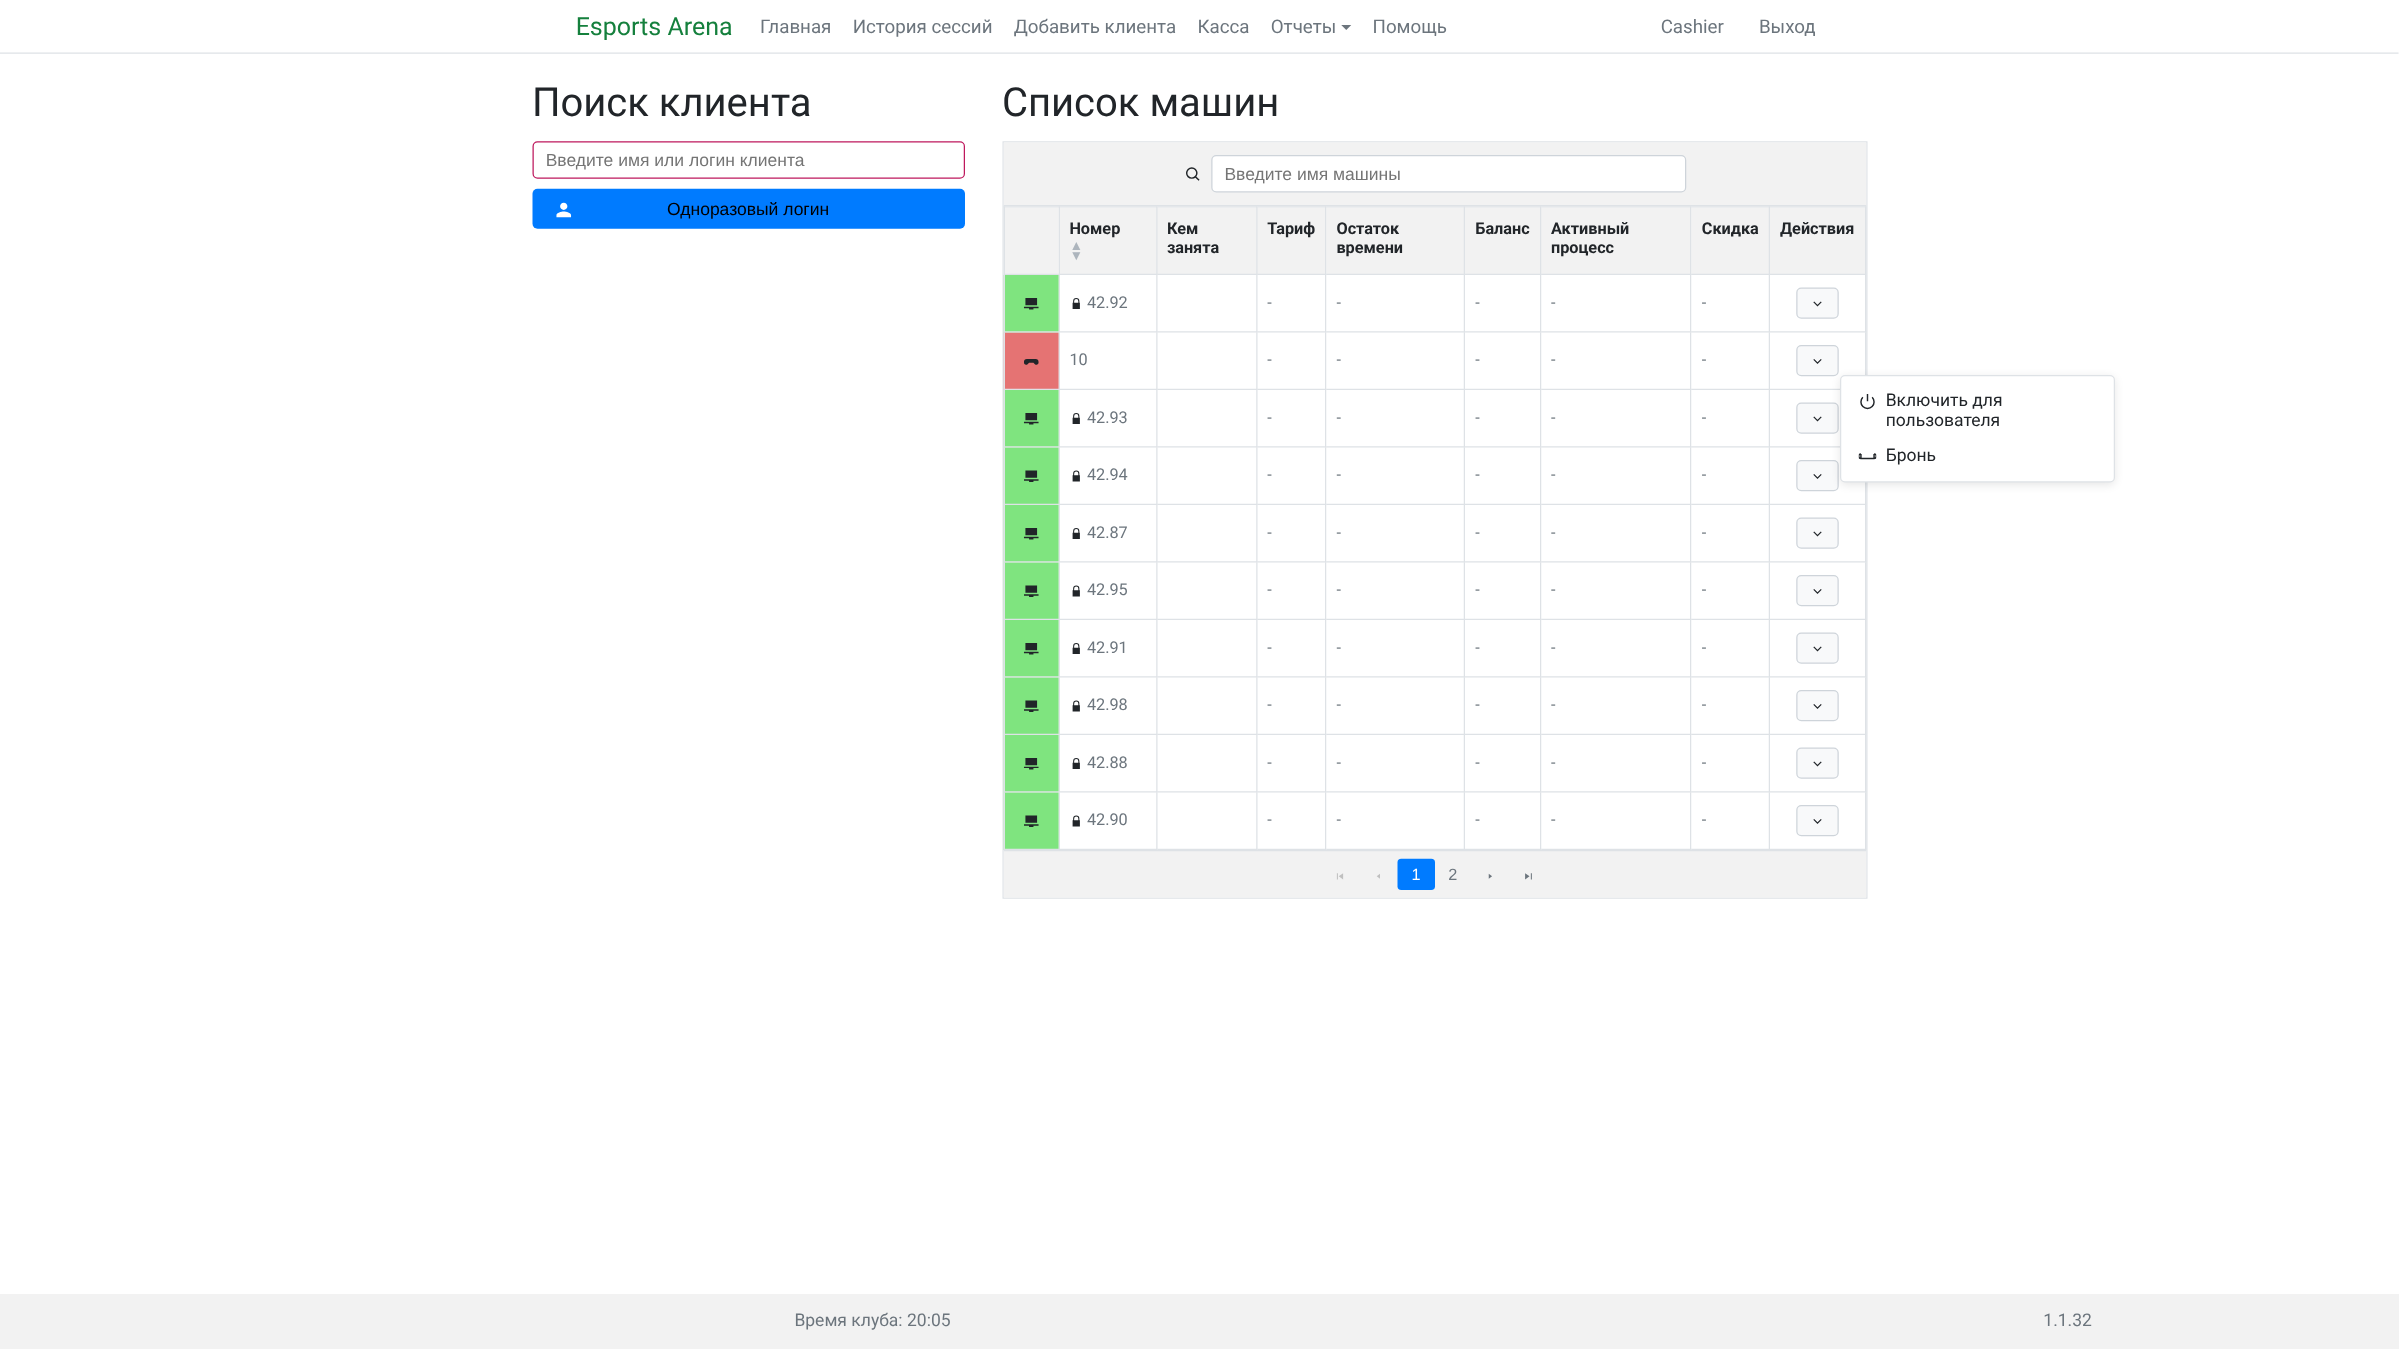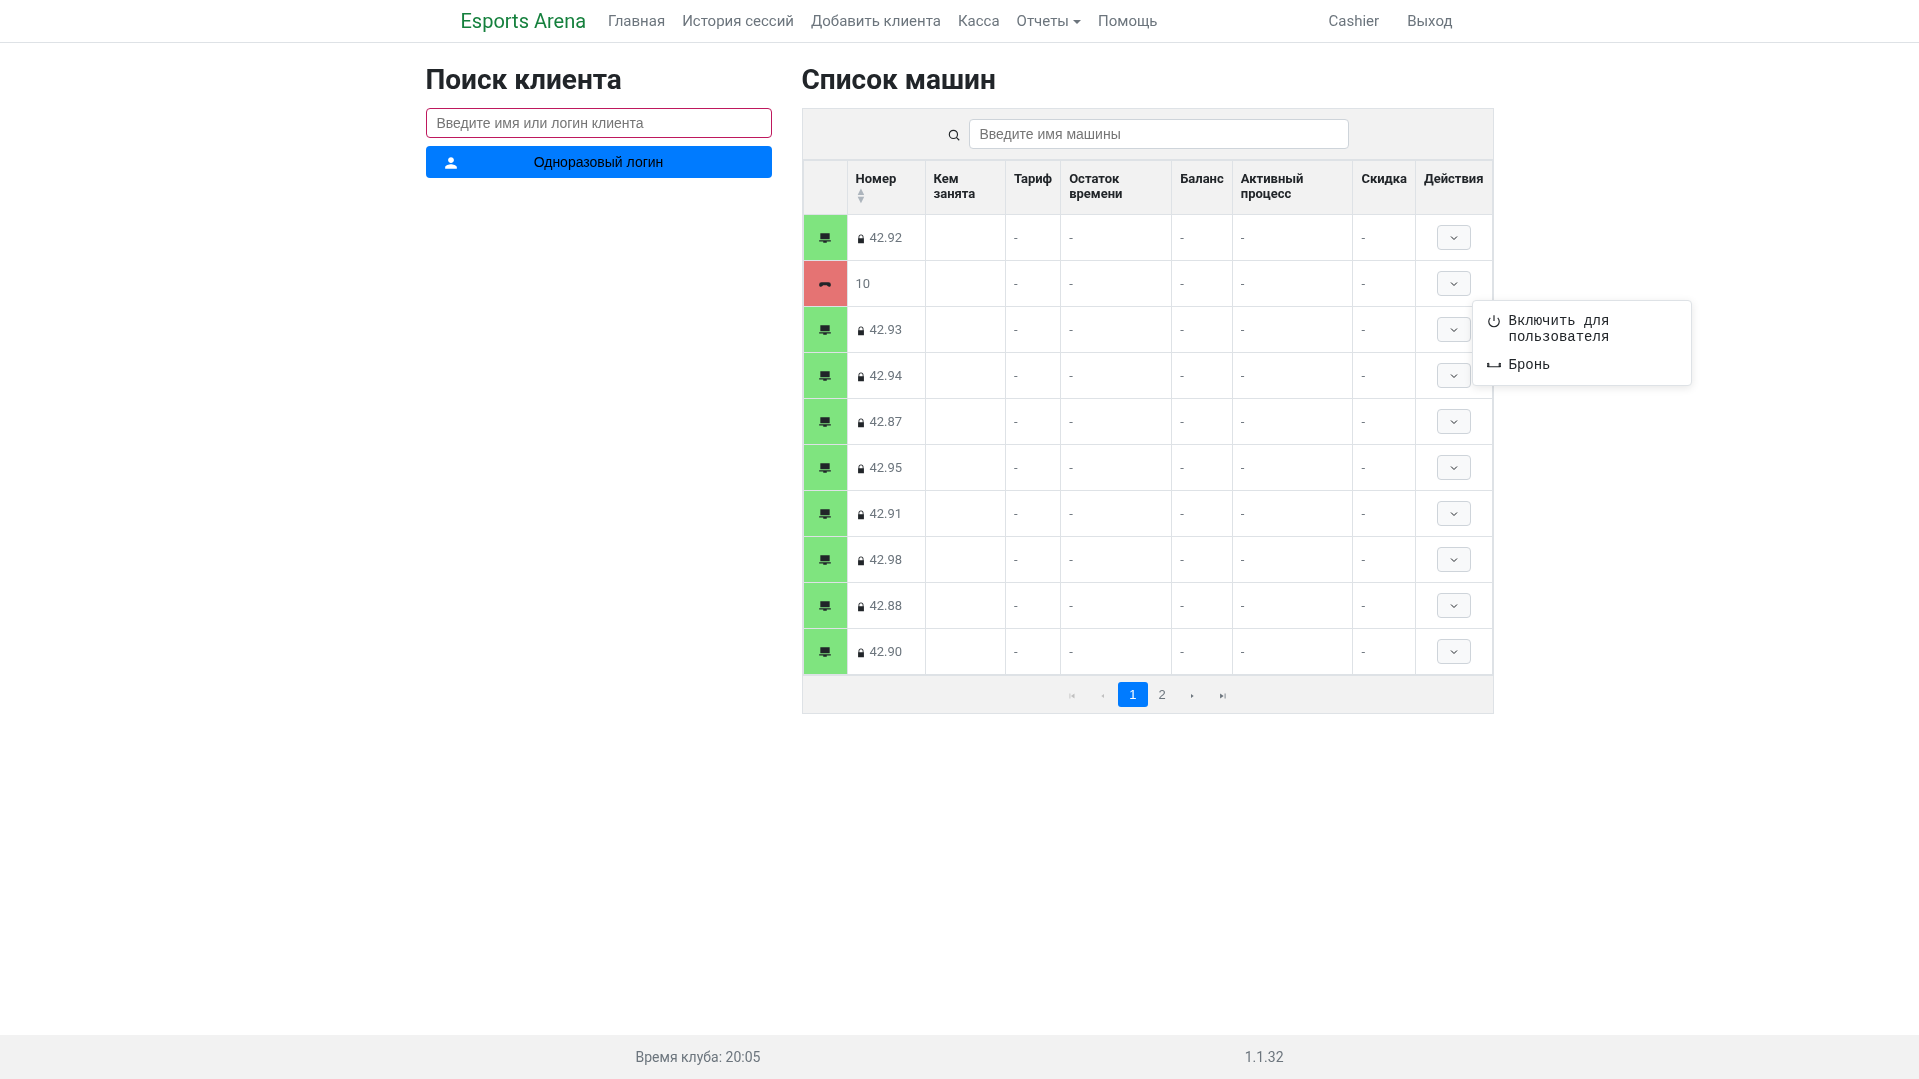--- a/index.html
+++ b/index.html
@@ -7,21 +7,21 @@
 .navbar { border-bottom: 1px solid #dee2e6; padding: 8px 0; }
 .navbar-inner { max-width: 1460px; margin: 0 auto; padding: 0 16px; display: flex; align-items: center; }
 .brand { font-size: 20px; font-weight: 400; color: #15803d; margin-right: 16px; margin-left: 215px; }
 .nav-links { display: flex; align-items: center; gap: 5px; }
 .nav-link { color: #6c757d; text-decoration: none; padding: 4px 6px; cursor: pointer; font-size: 15px; }
 .nav-link.dropdown::after { content: ""; display: inline-block; margin-left: 4px; vertical-align: middle; border-top: 4px solid; border-right: 4px solid transparent; border-left: 4px solid transparent; }
 .nav-right { margin-left: auto; margin-right: 215px; display: flex; gap: 16px; }
 .container { max-width: 1100px; margin: 0 auto; padding: 20px 16px 60px; display: flex; gap: 30px; }
 .left-col { width: 346px; flex-shrink: 0; }
 .right-col { flex: 1; }
-h2 { font-size: 28px; font-weight: 700; margin-bottom: 12px; }
+h2 { font-size: 32px; font-weight: 400; margin-bottom: 12px; }
 .search-input { width: 100%; padding: 6px 10px; border: 1px solid #be185d; border-radius: 4px; font-size: 14px; margin-bottom: 8px; }
 .btn-primary { width: 100%; background: #007bff; color: #000000; border: none; border-radius: 4px; padding: 8px 12px; font-size: 14px; cursor: pointer; display: flex; align-items: center; justify-content: center; gap: 8px; position: relative; }
 .btn-primary .icon-user { position: absolute; left: 18px; }
 .table-panel { border: 1px solid #dee2e6; }
 .table-search-row { background: #f2f2f2; border-bottom: 1px solid #dee2e6; padding: 10px; display: flex; justify-content: center; align-items: center; gap: 8px; }
 .table-search-row input { width: 380px; padding: 6px 10px; border: 1px solid #ced4da; border-radius: 4px; font-size: 14px; }
 .table { width: 100%; border-collapse: collapse; }
 .table th { background: #f2f2f2; border: 1px solid #dee2e6; padding: 10px 8px; text-align: left; font-weight: 700; font-size: 13px; vertical-align: top; }
 .table th:first-child { width: 44px; }
 .table th.num-col { width: 78px; }
@@ -36,21 +36,21 @@
 .sort-icon { display: block; color: #adb5bd; font-size: 11px; line-height: 8px; margin-top: 2px; }
 .pagination { background: #f2f2f2; border-top: 1px solid #dee2e6; padding: 6px; display: flex; justify-content: center; align-items: center; gap: 0; }
 .page-btn { border: none; background: transparent; padding: 5px 11px; cursor: pointer; color: #6c757d; font-size: 13px; }
 .page-btn.disabled { color: #c0c0c0; cursor: default; }
 .page-btn.active { background: #007bff; color: #fff; border-radius: 3px; }
 .dropdown-menu { position: absolute; background: #fff; border: 1px solid #dee2e6; border-radius: 4px; box-shadow: 0 2px 8px rgba(0,0,0,0.1); padding: 6px 0; min-width: 220px; z-index: 100; }
 .dropdown-item { padding: 6px 14px; cursor: pointer; font-size: 14px; color: #212529; display: flex; align-items: flex-start; gap: 8px; }
 .footer { background: #f2f2f2; padding: 14px 0; position: fixed; bottom: 0; left: 0; right: 0; }
 .footer-inner { max-width: 1460px; margin: 0 auto; padding: 0 16px; display: flex; }
 .footer-left { margin-left: 390px; color: #6c757d; font-size: 14px; }
-.footer-right { margin-left: auto; margin-right: 390px; color: #6c757d; font-size: 14px; }
+.footer-right { margin-left: auto; color: #6c757d; font-size: 14px; }
 svg { display: inline-block; vertical-align: middle; }
 </style>
 </head>
 <body>
 
 <div class="navbar">
   <div class="navbar-inner">
     <span class="brand">Esports Arena</span>
     <div class="nav-links">
       <a class="nav-link">Главная</a>
@@ -348,21 +348,21 @@
             </svg>
         </button>
         <button class="page-btn">
           <svg width="10" height="10" viewBox="0 0 24 24" fill="#6c757d">
               <path d="M16 6h2v12h-2zM5 6l8.5 6L5 18z"></path>
             </svg>
         </button>
       </div>
     </div>
 
-    <div class="dropdown-menu" id="row-menu" style="display: block; top: 237px; left: 670px; font-family: Liberation Mono, monospace;">
+    <div class="dropdown-menu" id="row-menu" style="display: block; top: 237px; left: 670px;">
       <div class="dropdown-item">
         <span>
           <svg width="14" height="14" viewBox="0 0 24 24" fill="none" stroke="#212529" stroke-width="2">
               <path d="M12 2v10M18.4 6.6a9 9 0 1 1-12.8 0"></path>
             </svg>
         </span>
         <span>Включить для пользователя</span>
       </div>
       <div class="dropdown-item">
         <span>

